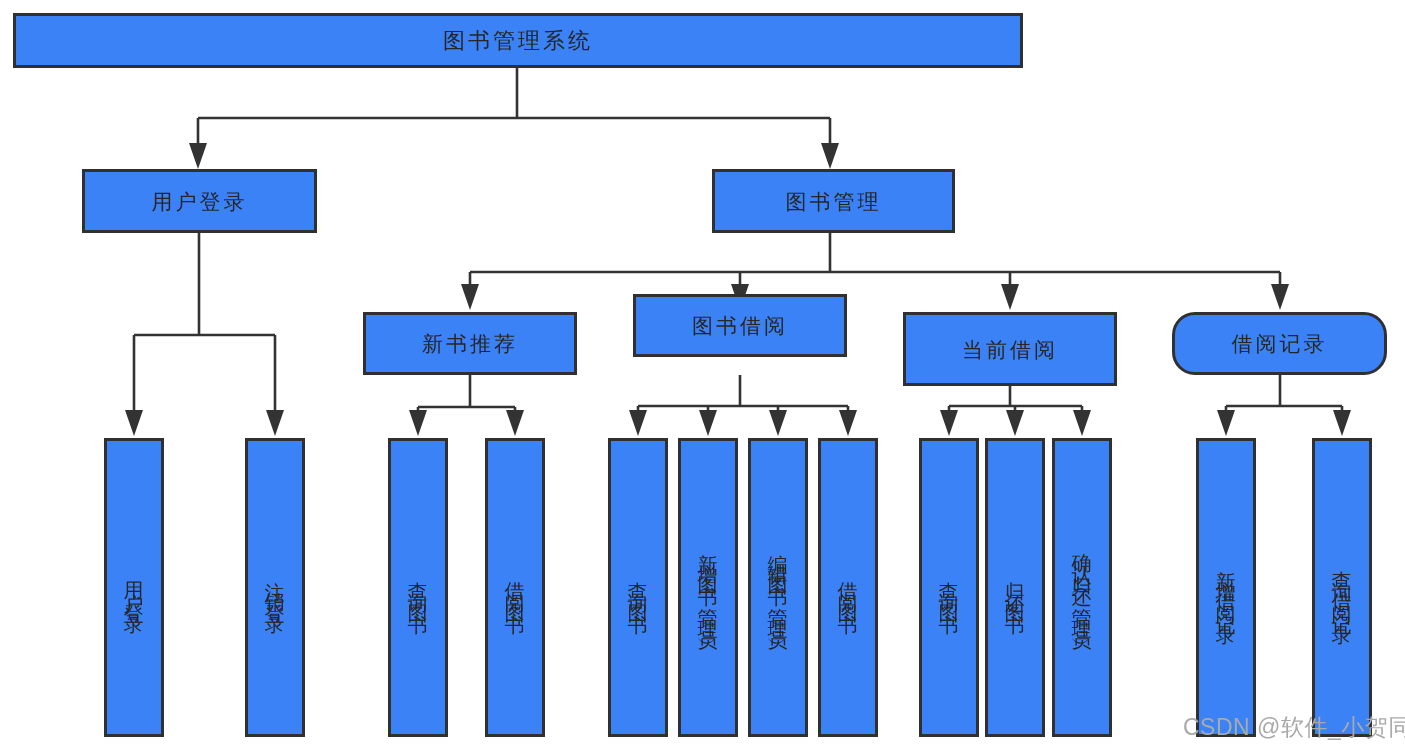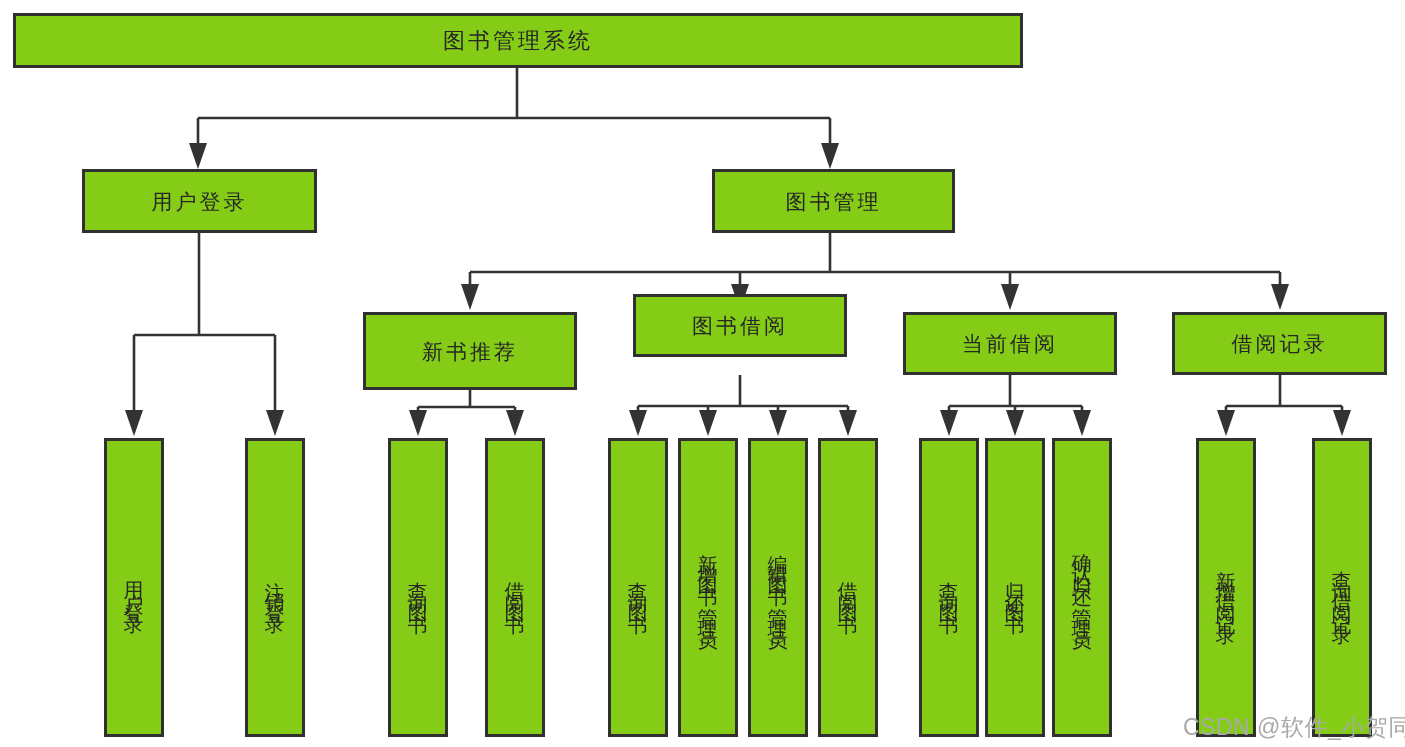--- a/index.html
+++ b/index.html
@@ -27,21 +27,21 @@
     stroke: #333333;
     stroke-width: 2.6;
   }
   #connectors polygon {
     fill: #333333;
     stroke: none;
   }
   .node {
     position: absolute;
     box-sizing: border-box;
-    background: #84cc16;
+    background: #3b82f6;
     border: 3px solid #303030;
     display: flex;
     align-items: center;
     justify-content: center;
     text-align: center;
   }
   .hbox {
     font-size: 21px;
     letter-spacing: 3px;
     line-height: 1;
@@ -115,24 +115,24 @@
       <polygon points="1217,410 1235,410 1226,436"></polygon>
       <polygon points="1333,410 1351,410 1342,436"></polygon>
     </g>
   </svg>
 
   <div class="node hbox root-box" style="left:13px; top:13px; width:1010px; height:55px;">图书管理系统</div>
 
   <div class="node hbox" style="left:82px; top:169px; width:235px; height:64px;">用户登录</div>
   <div class="node hbox" style="left:712px; top:169px; width:243px; height:64px;">图书管理</div>
 
-  <div class="node hbox" style="left:363px; top:312px; width:214px; height:78px;">新书推荐</div>
+  <div class="node hbox" style="left:363px; top:312px; width:214px; height:63px;">新书推荐</div>
   <div class="node hbox" style="left:633px; top:294px; width:214px; height:63px;">图书借阅</div>
-  <div class="node hbox" style="left:903px; top:312px; width:214px; height:63px;">当前借阅</div>
-  <div class="node hbox" style="left:1172px; top:312px; width:215px; height:63px;">借阅记录</div>
+  <div class="node hbox" style="left:903px; top:312px; width:214px; height:74px;">当前借阅</div>
+  <div class="node hbox" style="left:1172px; top:312px; width:215px; height:63px;border-radius:23px;">借阅记录</div>
 
   <div class="node vbox" style="left:104px; top:438px; width:60px; height:299px;">用户登录</div>
   <div class="node vbox" style="left:245px; top:438px; width:60px; height:299px;">注销登录</div>
 
   <div class="node vbox" style="left:388px; top:438px; width:60px; height:299px;">查询图书</div>
   <div class="node vbox" style="left:485px; top:438px; width:60px; height:299px;">借阅图书</div>
 
   <div class="node vbox" style="left:608px; top:438px; width:60px; height:299px;">查询图书</div>
   <div class="node vbox" style="left:678px; top:438px; width:60px; height:299px;">新增图书（管理员）</div>
   <div class="node vbox" style="left:748px; top:438px; width:60px; height:299px;">编辑图书（管理员）</div>

